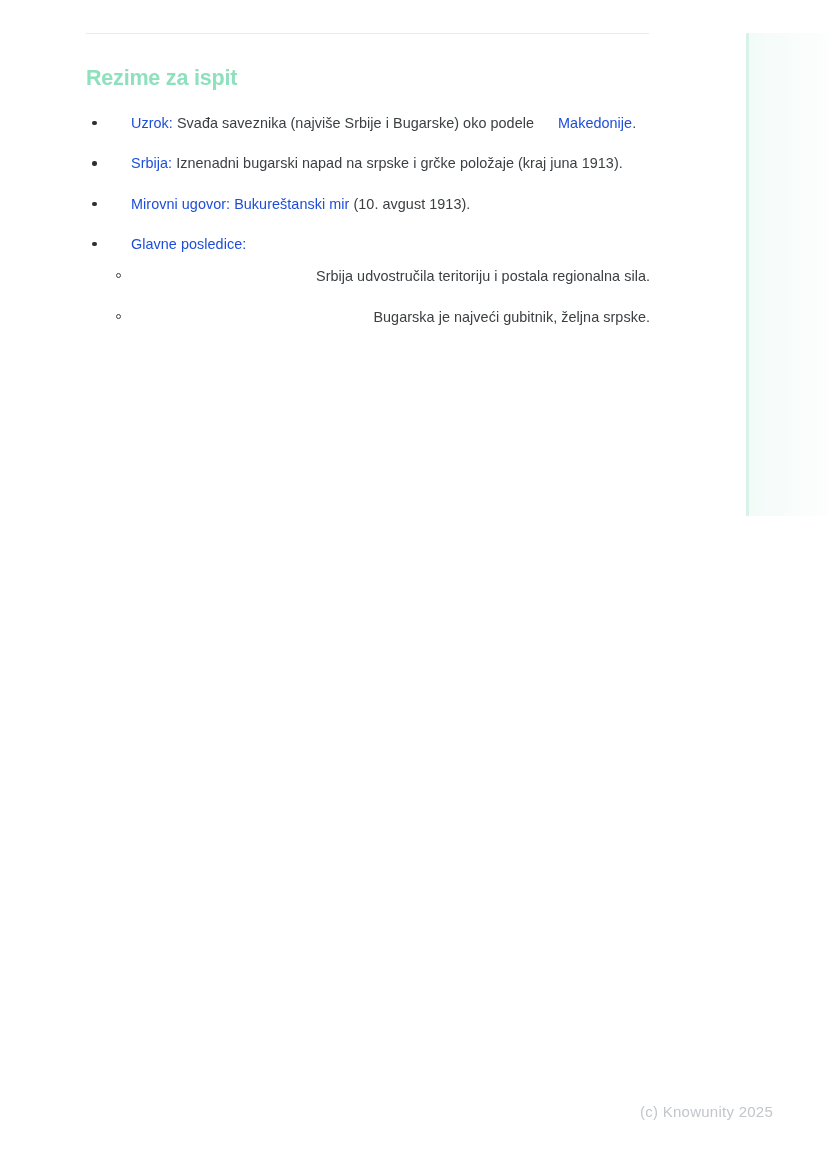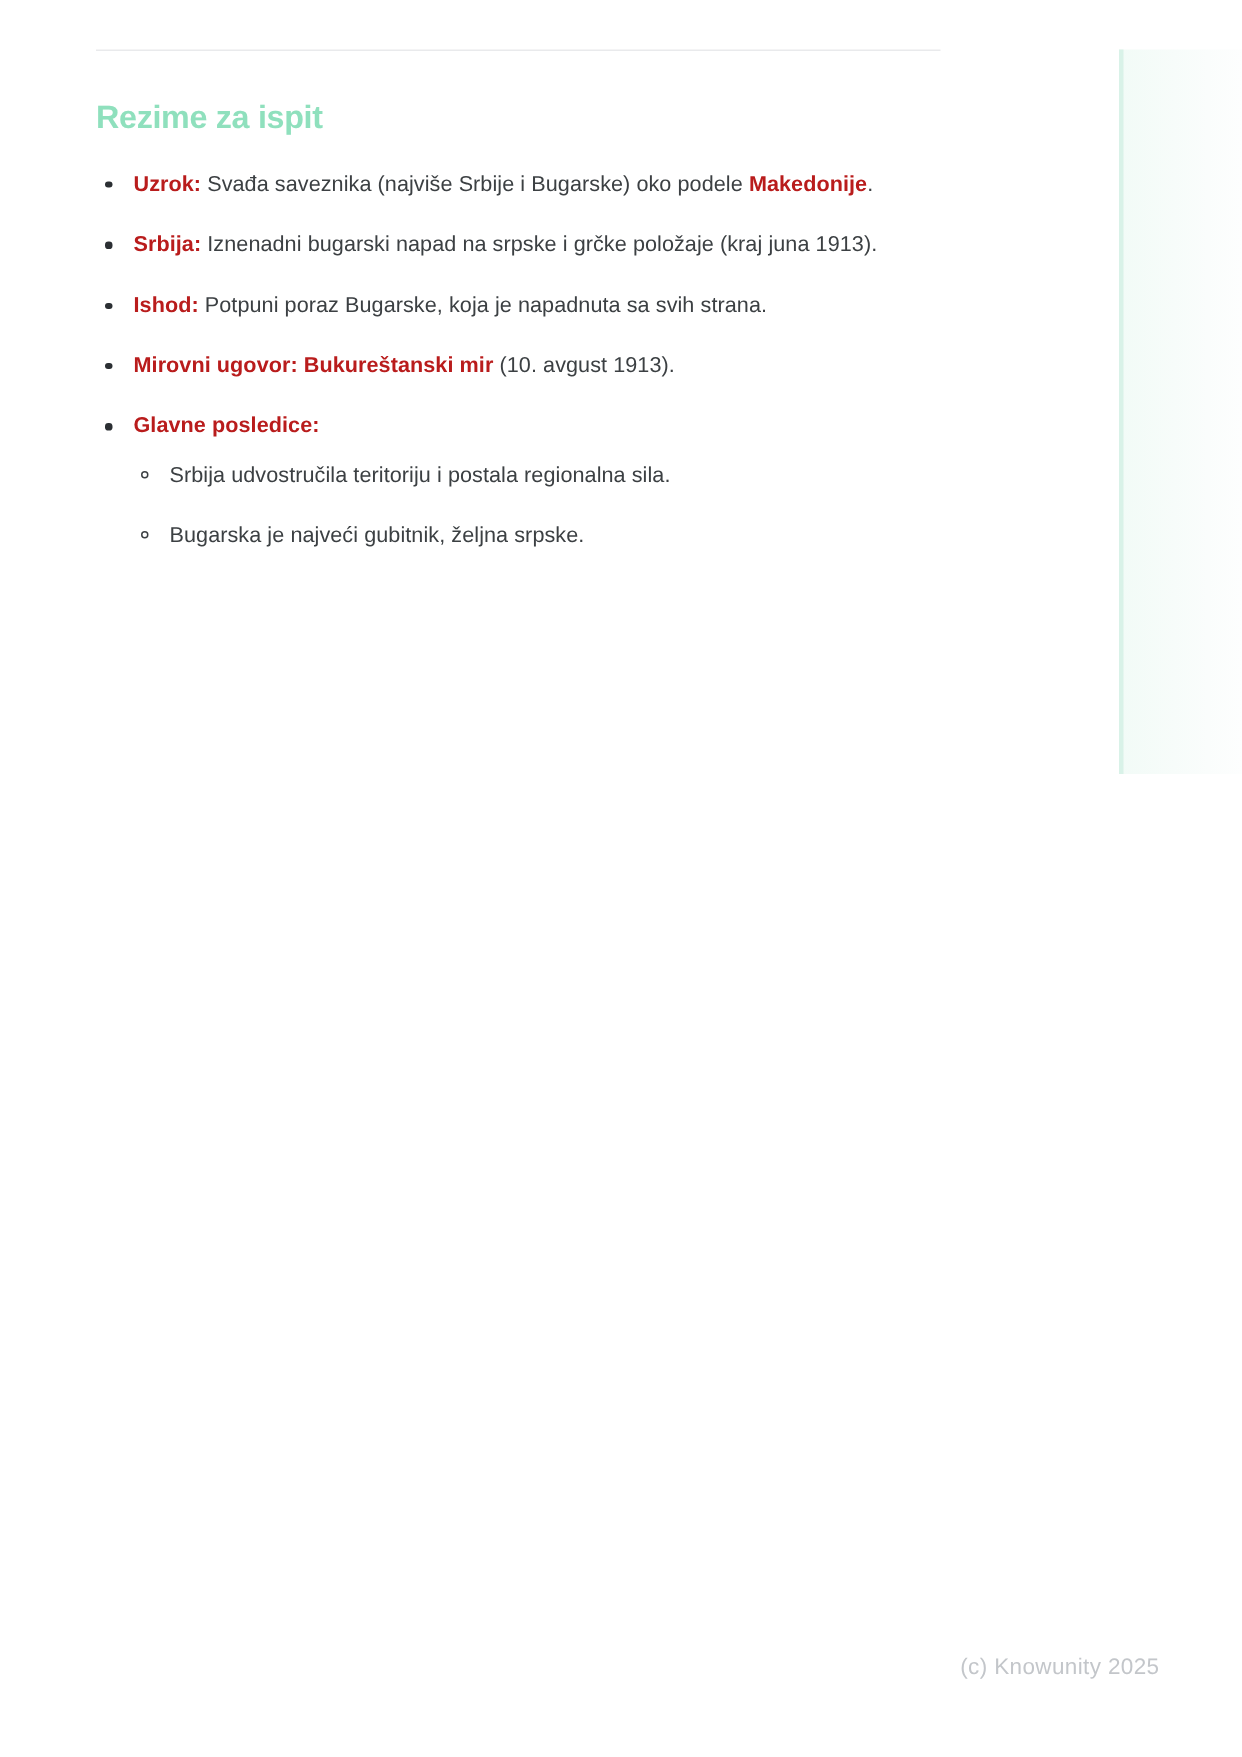--- a/index.html
+++ b/index.html
@@ -36,21 +36,21 @@
     left: 746px;
     top: 33px;
     width: 3px;
     height: 483px;
     background: #d9f2e8;
   }
 
   
   .content {
     position: absolute;
-    left: 64px;
+    left: 86px;
     top: 33px;
     width: 564px;
   }
 
   .top-divider {
     width: 563px;
     height: 1px;
     background: #e9eaec;
     margin: 0 0 31px 0;
   }
@@ -87,29 +87,31 @@
     width: 4.5px;
     height: 4.5px;
     border-radius: 50%;
     background: #2b2f33;
   }
   li.bullet:last-child {
     margin-bottom: 0;
   }
 
   .lead {
-    font-weight: 700;
-    color: #b91c1c;
+    font-weight: 400;
+    color: #1d4ed8;
+    margin-left: 20px;
   }
 
   
   ul.sublist {
     list-style: none;
     margin: 9px 0 0 0;
     padding: 0;
+    text-align: right;
   }
   li.subbullet {
     position: relative;
     padding-left: 24px;
     margin-bottom: 17px;
     font-size: 14.4px;
     line-height: 1.62;
     color: #3c4043;
     letter-spacing: 0.05px;
   }
@@ -158,23 +160,20 @@
 
       <li class="bullet">
         <span class="lead">Uzrok:</span><span> Svađa saveznika (najviše Srbije i Bugarske) oko podele </span><span class="lead">Makedonije</span><span>.</span>
       </li>
 
       <li class="bullet">
         <span class="lead">Srbija:</span><span> Iznenadni bugarski napad na srpske i grčke položaje (kraj juna 1913).</span>
       </li>
 
 
-      <li class="bullet">
-        <span class="lead">Ishod:</span><span> Potpuni poraz Bugarske, koja je napadnuta sa svih strana.</span>
-      </li>
 
       <li class="bullet">
         <span class="lead">Mirovni ugovor: Bukureštanski mir</span><span> (10. avgust 1913).</span>
       </li>
 
       <li class="bullet">
         <span class="lead">Glavne posledice:</span>
         <ul class="sublist">
           <li class="subbullet">Srbija udvostručila teritoriju i postala regionalna sila.</li>
           <li class="subbullet">Bugarska je najveći gubitnik, željna srpske.</li>

